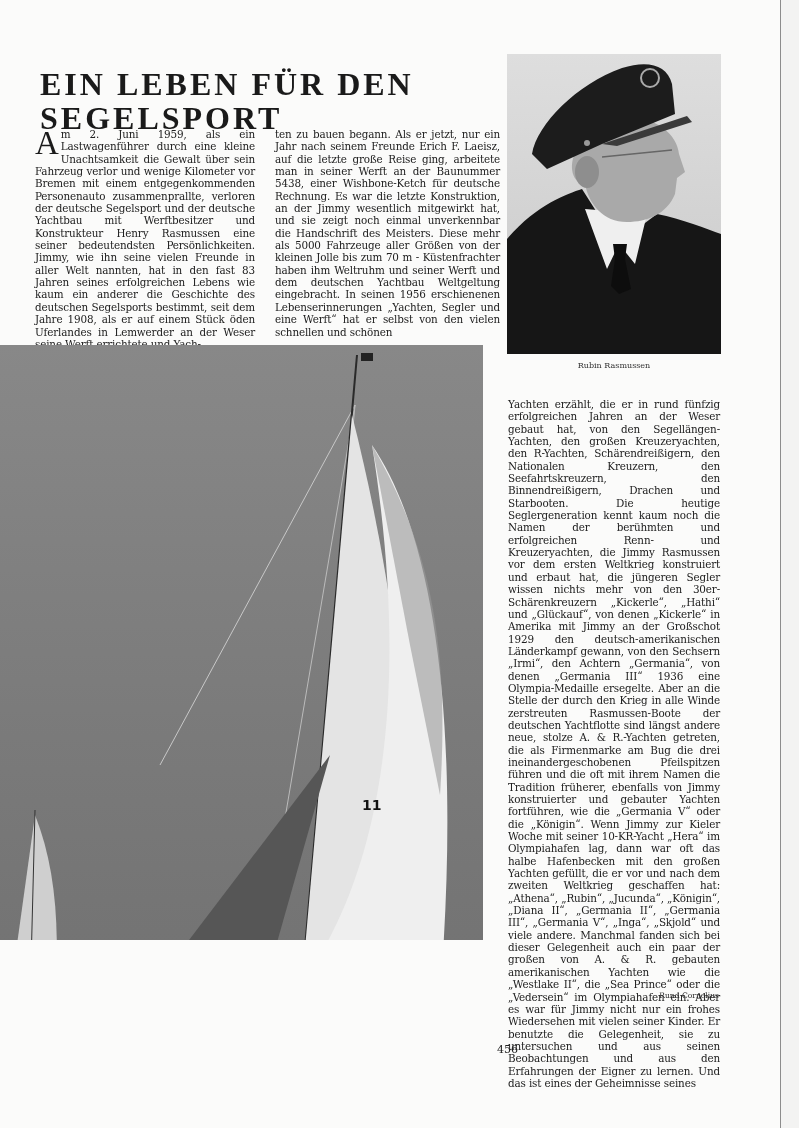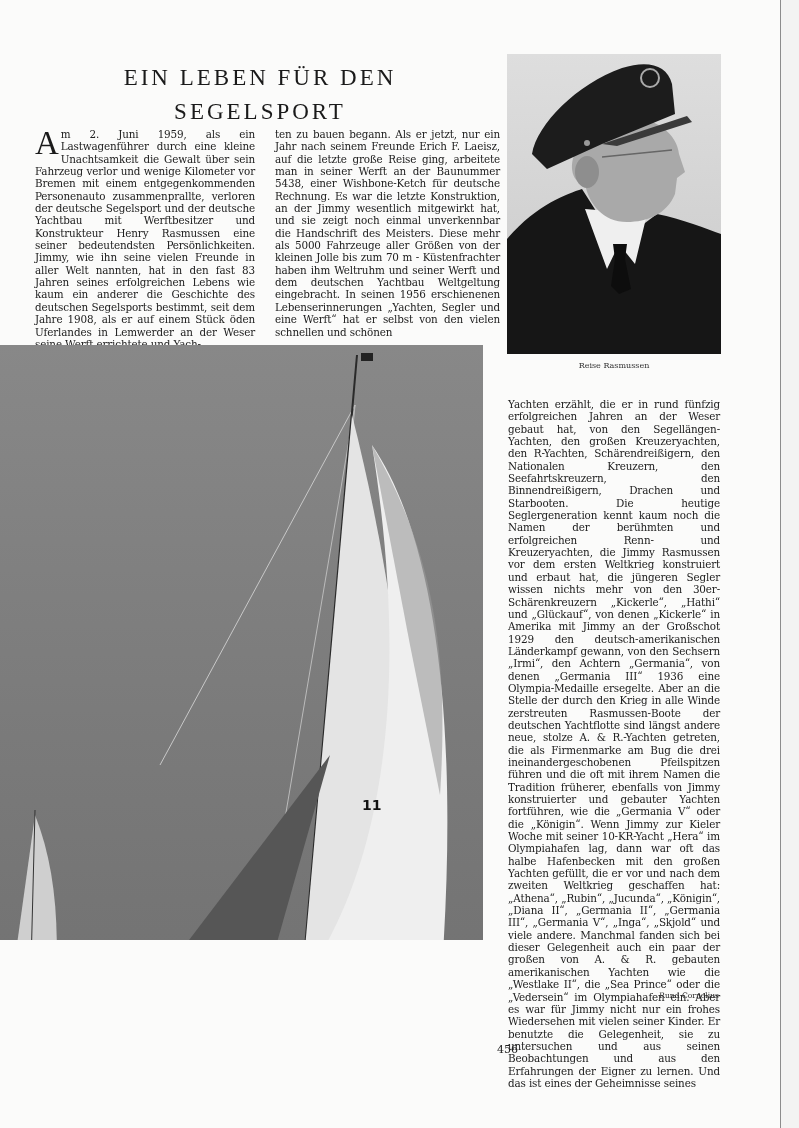--- a/index.html
+++ b/index.html
@@ -5,23 +5,23 @@
   html, body { margin:0; padding:0; }
   body {
     width:799px; height:1128px; position:relative; overflow:hidden;
     background:#fbfbfa; color:#1a1a1a;
     font-family:"DejaVu Serif", serif;
   }
   .gutter-line { position:absolute; left:780px; top:0; width:1px; height:1128px; background:#8c8c8c; }
   .right-margin { position:absolute; left:781px; top:0; width:18px; height:1128px; background:#f3f3f2; }
 
   .title {
-    position:absolute; left:40px; top:46px; width:440px; text-align:center;
-    font-family:"Liberation Serif", serif; font-weight:normal;
-    font-size:23px; line-height:34px; letter-spacing:3px; color:#1a1a1a;
+    position:absolute; left:40px; top:46px; width:440px; 
+    font-family:"Liberation Serif", serif; font-weight:bold;
+    font-size:32px; line-height:34px; letter-spacing:3px; color:#1a1a1a;
   }
   .title span { display:block; }
 
   .col {
     position:absolute; font-family:"DejaVu Serif", serif;
     font-size:10.4px; line-height:12.35px; text-align:justify; hyphens:manual;
     color:#202020; letter-spacing:-0.15px; word-spacing:0px;
   }
   .col p { margin:0; }
   .col1 { left:35px; top:128px; width:220px; }
@@ -99,21 +99,21 @@
     <ellipse cx="80" cy="118" rx="12" ry="16" fill="#8e8e8e"></ellipse>
 
     <path d="M95 103 L165 96" stroke="#666" stroke-width="1.5" fill="none"></path>
 
     <path d="M25 100 C30 70 70 30 115 14 C140 6 160 10 165 30 L168 60 L95 90 L40 115 Z" fill="#1c1c1c"></path>
     <path d="M95 90 L180 62 L185 68 L110 92 Z" fill="#3a3a3a"></path>
     <circle cx="143" cy="24" r="9" fill="none" stroke="#aaa" stroke-width="2"></circle>
     <circle cx="80" cy="89" r="3" fill="#999"></circle>
   </svg>
 </div>
-<div class="portrait-caption">Reise Rasmussen</div>
+<div class="portrait-caption">Rubin Rasmussen</div>
 
 <div class="sailphoto">
   <svg width="483" height="783" viewBox="0 0 483 783">
     <defs>
       <linearGradient id="sky" x1="0" y1="0" x2="0" y2="1">
         <stop offset="0" stop-color="#888"></stop>
           <stop offset="0.5" stop-color="#7a7a7a"></stop>
           <stop offset="1" stop-color="#6e6e6e"></stop>
       </linearGradient>
       <linearGradient id="sea" x1="0" y1="0" x2="0" y2="1">

